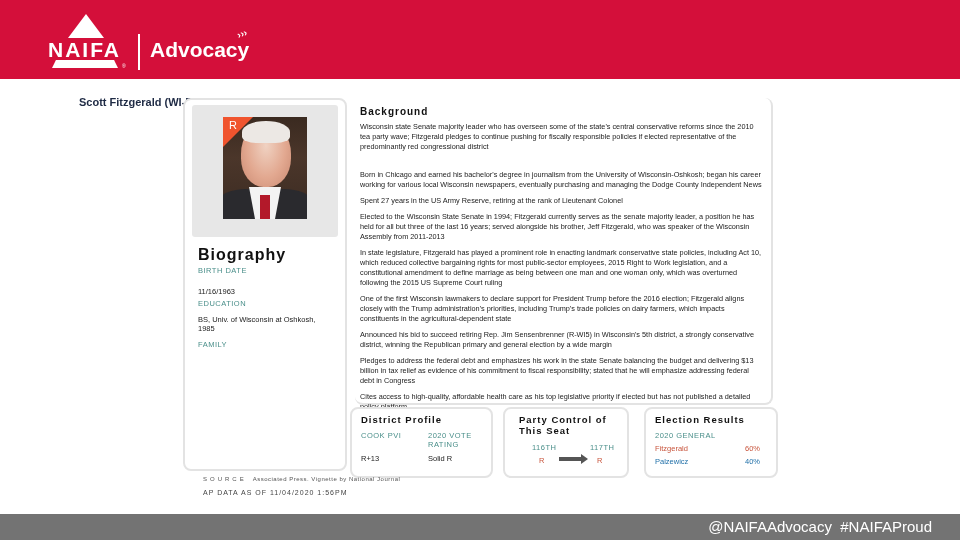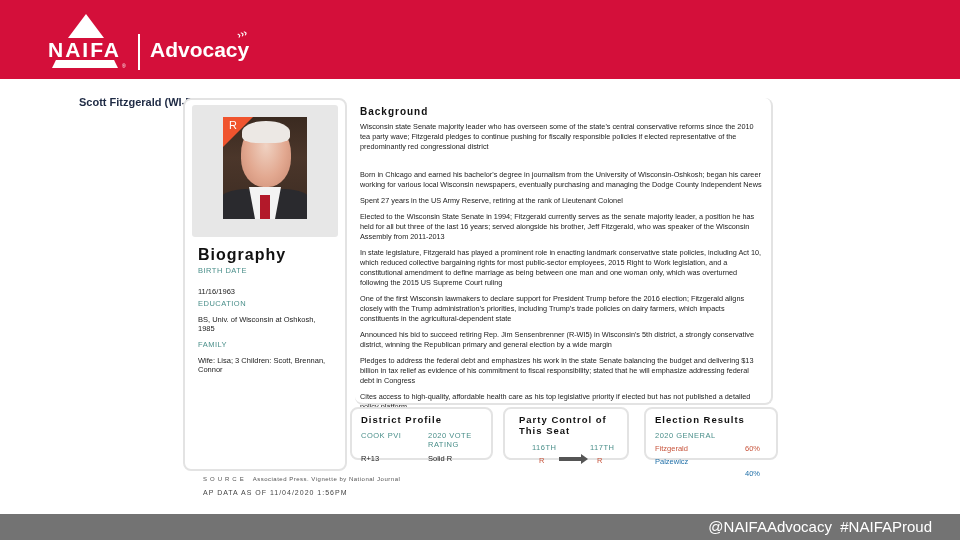--- a/index.html
+++ b/index.html
@@ -37,21 +37,21 @@
     .bio-title { position: absolute; left: 13px; top: 146px; font-size: 16px; font-weight: bold; letter-spacing: 1px; }
     .bio-label { position: absolute; left: 13px; font-size: 7.5px; color: #4a8f8a; letter-spacing: 0.5px; }
     .bio-value { position: absolute; left: 13px; width: 130px; font-size: 7.5px; line-height: 9px; color: #222; }
 
     .card-bg { left: 355px; top: 98px; width: 418px; height: 307px; border-top: none; border-left: none; }
     .bg-title { position: absolute; left: 5px; top: 8px; font-size: 10px; font-weight: bold; letter-spacing: 1px; }
     .bg-paras { position: absolute; left: 5px; top: 24px; width: 405px; }
     .bg-para { font-size: 7.3px; line-height: 10px; color: #222; margin-bottom: 6px; }
     .bg-para.gap { margin-bottom: 18px; }
 
-    .card-small { top: 407px; height: 53px; }
+    .card-small { top: 407px; height: 71px; }
     .card-district { left: 350px; width: 143px; }
     .card-party { left: 503px; width: 126px; padding-left: 38px; }
     .card-election { left: 644px; width: 134px; }
     .sm-title { position: absolute; font-size: 9.5px; font-weight: bold; letter-spacing: 1px; line-height: 11px; }
     .sm-label { position: absolute; font-size: 7.5px; color: #4a8f8a; letter-spacing: 0.5px; line-height: 9px; }
     .sm-value { position: absolute; font-size: 7.5px; color: #222; }
     .rep-red { color: #c8553d; }
     .dem-blue { color: #1f6fa8; }
     .arrow-shaft { position: absolute; left: 78px; top: 48px; width: 22px; height: 4px; background: #555; }
     .arrow-head { position: absolute; left: 99px; top: 45px; width: 0; height: 0;
@@ -91,21 +91,20 @@
     <div class="party-badge"></div>
     <div class="party-letter">R</div>
   </div>
 
   <div class="bio-title">Biography</div>
   <div class="bio-label" style="top:166px;">BIRTH DATE</div>
   <div class="bio-value" style="top:187px;">11/16/1963</div>
   <div class="bio-label" style="top:199px;">EDUCATION</div>
   <div class="bio-value" style="top:215px;">BS, Univ. of Wisconsin at Oshkosh, 1985</div>
   <div class="bio-label" style="top:240px;">FAMILY</div>
-  <div class="bio-value" style="top:256px;">Wife: Lisa; 3 Children: Scott, Brennan, Connor</div>
 </div>
 
 <div class="card card-bg">
   <div class="bg-title">Background</div>
   <div class="bg-paras">
     <p class="bg-para gap">Wisconsin state Senate majority leader who has overseen some of the state's central conservative reforms since the 2010 tea party wave; Fitzgerald pledges to continue pushing for fiscally responsible policies if elected representative of the predominantly red congressional district</p>
     <p class="bg-para">Born in Chicago and earned his bachelor's degree in journalism from the University of Wisconsin-Oshkosh; began his career working for various local Wisconsin newspapers, eventually purchasing and managing the Dodge County Independent News</p>
     <p class="bg-para">Spent 27 years in the US Army Reserve, retiring at the rank of Lieutenant Colonel</p>
     <p class="bg-para">Elected to the Wisconsin State Senate in 1994; Fitzgerald currently serves as the senate majority leader, a position he has held for all but three of the last 16 years; served alongside his brother, Jeff Fitzgerald, who was speaker of the Wisconsin Assembly from 2011-2013</p>
     <p class="bg-para">In state legislature, Fitzgerald has played a prominent role in enacting landmark conservative state policies, including Act 10, which reduced collective bargaining rights for most public-sector employees, 2015 Right to Work legislation, and a constitutional amendment to define marriage as being between one man and one woman only, which was overturned following the 2015 US Supreme Court ruling</p>
@@ -133,21 +132,21 @@
   <div class="arrow-head" style="left:76px;"></div>
   <div class="sm-value rep-red" style="left:92px; top:47px;">R</div>
 </div>
 
 <div class="card card-small card-election">
   <div class="sm-title" style="left:9px; top:5px;">Election Results</div>
   <div class="sm-label" style="left:9px; top:22px;">2020 GENERAL</div>
   <div class="sm-value rep-red" style="left:9px; top:35px;">Fitzgerald</div>
   <div class="sm-value rep-red" style="right:16px; top:35px;">60%</div>
   <div class="sm-value dem-blue" style="left:9px; top:48px;">Palzewicz</div>
-  <div class="sm-value dem-blue" style="right:16px; top:60px;">40%</div>
+  <div class="sm-value dem-blue" style="right:16px; top:48px;">40%</div>
 </div>
 
 <div class="source">
   <span class="key">SOURCE</span><span>Associated Press. Vignette by National Journal</span>
 </div>
 <div class="asof">AP DATA AS OF 11/04/2020 1:56PM</div>
 
 <div class="footer">
   <div class="footer-text" style="white-space:pre;">@NAIFAAdvocacy  #NAIFAProud</div>
 </div>

